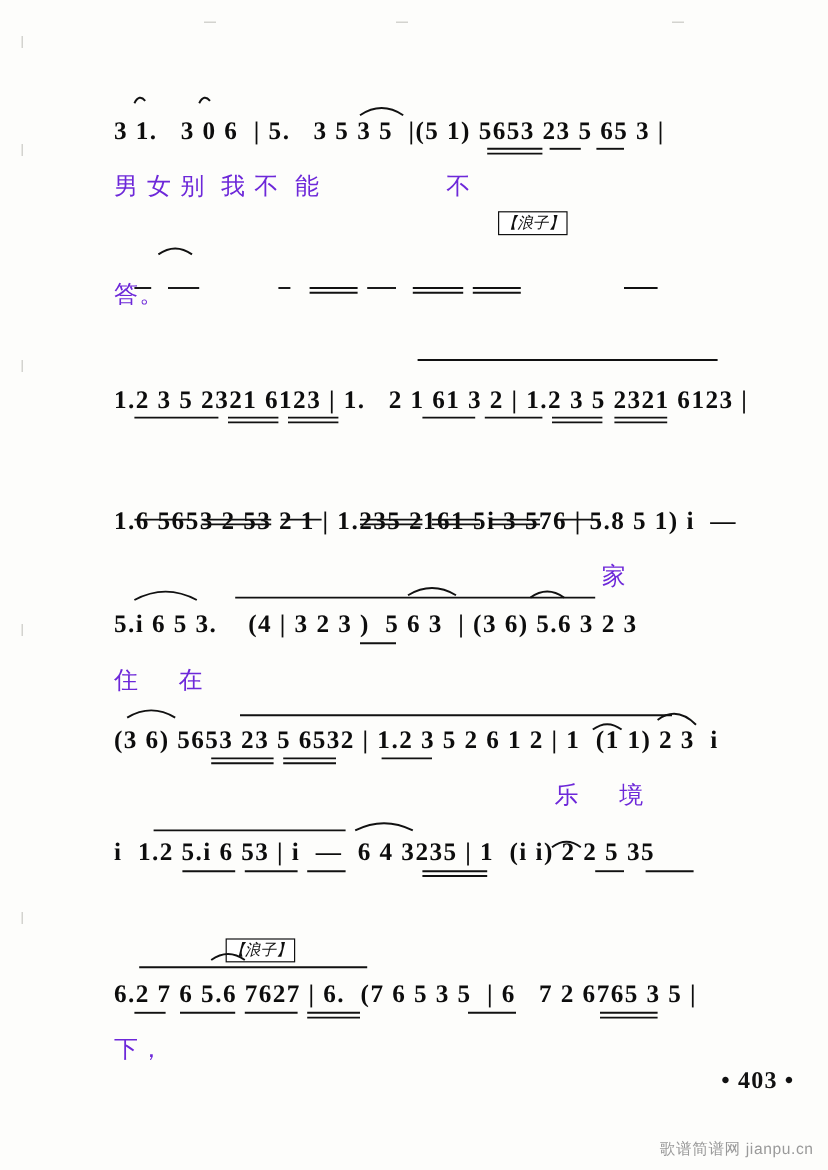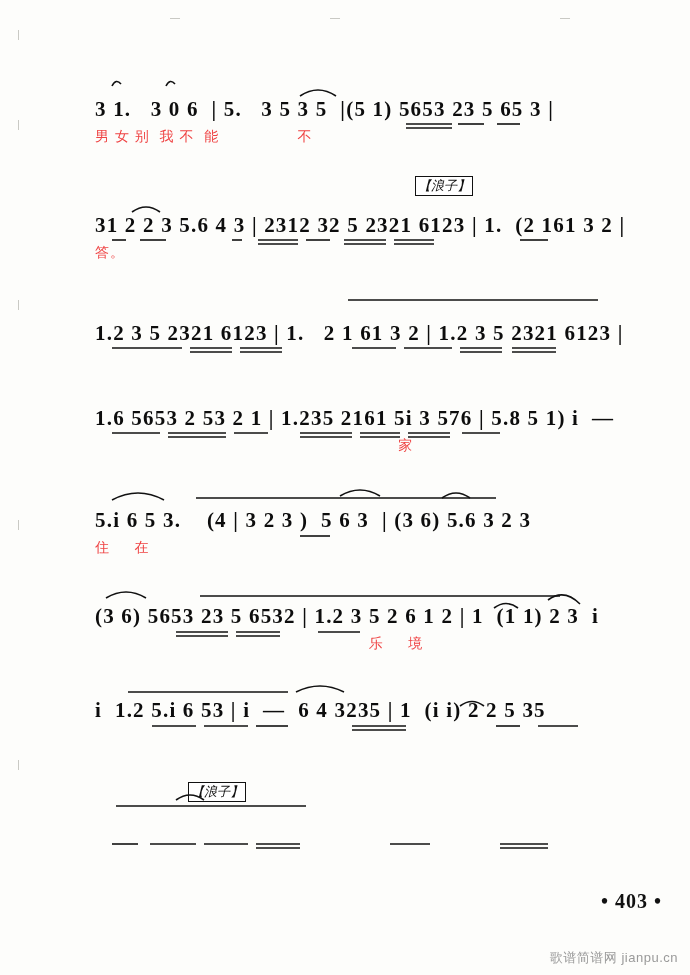--- a/index.html
+++ b/index.html
@@ -42,25 +42,25 @@
     font-family: "Liberation Serif", serif;
     font-size: 21px;
     font-weight: bold;
     letter-spacing: 1.2px;
     white-space: pre;
     line-height: 26px;
     color: #0d0d0d;
   }
   .lyric-line {
     font-family: "Liberation Sans", sans-serif;
-    font-size: 14px;
+    font-size: 20px;
     letter-spacing: 1px;
     white-space: pre;
-    color: #ef4444;
-    margin-top: 6px;
+    color: #6d28d9;
+    margin-top: 20px;
   }
   .marker {
     position: absolute;
     font-family: "Liberation Sans", sans-serif;
     font-size: 13px;
     color: #111;
     border: 1px solid #111;
     padding: 0px 2px;
     background: #fff;
     font-style: italic;
@@ -107,50 +107,53 @@
   <div class="notation">
 
     <div class="system" style="top:96px;">
       <div class="music-line">3 1.   3 0 6  | 5.   3 5 3 5  |(5 1) 5653 23 5 65 3 |</div>
       <div class="lyric-line">男 女 别  我 不  能                不</div>
     </div>
 
     <div class="marker" style="left:415px; top:176px;">【浪子】</div>
 
     <div class="system" style="top:212px;">
-      <div class="music-line">31 2 2 3 5.6 4 3 | 2312 32 5 2321 6123 | 1.  (2 161 3 2 |</div>
       <div class="lyric-line">答。</div>
     </div>
 
     <div class="system" style="top:320px;">
       <div class="music-line">1.2 3 5 2321 6123 | 1.   2 1 61 3 2 | 1.2 3 5 2321 6123 |</div>
       <div class="lyric-line"></div>
     </div>
 
-    <div class="system" style="top:405px;">
+    <div class="system" style="top:421px;">
       <div class="music-line">1.6 5653 2 53 2 1 | 1.235 2161 5i 3 576 | 5.8 5 1) i  —</div>
       <div class="lyric-line">                                                              家</div>
     </div>
 
     <div class="system" style="top:507px;">
       <div class="music-line">5.i 6 5 3.    (4 | 3 2 3 )  5 6 3  | (3 6) 5.6 3 2 3</div>
       <div class="lyric-line">住     在</div>
     </div>
 
     <div class="system" style="top:603px;">
       <div class="music-line">(3 6) 5653 23 5 6532 | 1.2 3 5 2 6 1 2 | 1  (1 1) 2 3  i</div>
       <div class="lyric-line">                                                        乐     境</div>
     </div>
 
     <div class="system" style="top:697px;">
       <div class="music-line">i  1.2 5.i 6 53 | i  —  6 4 3235 | 1  (i i) 2 2 5 35</div>
     </div>
 
     <div class="marker" style="left:188px; top:782px;">【浪子】</div>
 
+    <div class="system" style="top:815px;">
+      <div class="music-line">6.2 7 6 5.6 7627 | 6.  (7 6 5 3 5  | 6   7 2 6765 3 5 |</div>
+      <div class="lyric-line">下，</div>
+    </div>
 
     <svg class="beams" width="690" height="975">
       <g stroke="#111" stroke-width="1.6" fill="none">
 
         <line x1="406" y1="124" x2="452" y2="124"></line>
         <line x1="406" y1="128" x2="452" y2="128"></line>
         <line x1="458" y1="124" x2="484" y2="124"></line>
         <line x1="497" y1="124" x2="520" y2="124"></line>
 
         <path d="M112 86 q4 -8 9 -2"></path>

